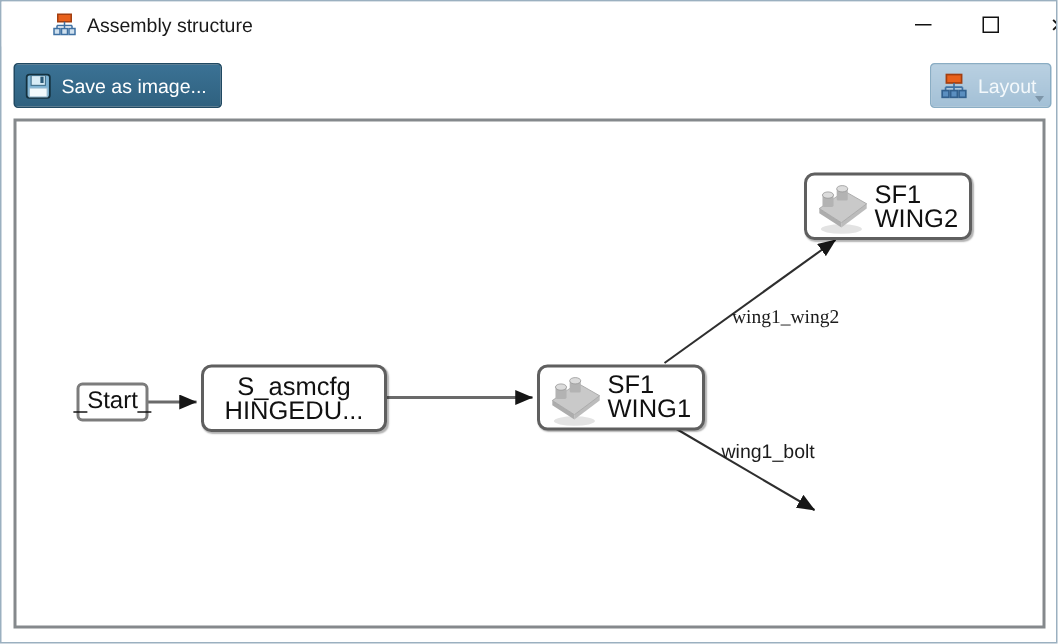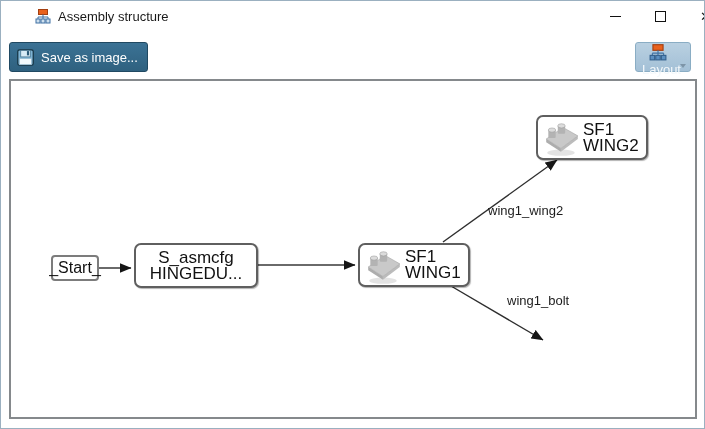--- a/index.html
+++ b/index.html
@@ -45,23 +45,23 @@
     left:8px;
     background:linear-gradient(180deg,#3b7295,#2f617f);
     border:1px solid #204962;
   }
   .btn-print{
     left:136px;
     background:linear-gradient(180deg,#b5cddf,#9fbdd3);
     border:1px solid #8aadc4;color:#fbfdfe;
   }
   .btn-layout{
-    right:13px;
+    right:3px;
     background:linear-gradient(180deg,#b9d0e1,#a3c0d6);
-    border:1px solid #8aadc4;color:#f3f8fb;flex-direction:column;
+    border:1px solid #8aadc4;color:#f3f8fb;
   }
   .layout-caret{
     position:absolute;right:4px;bottom:3px;width:0;height:0;
     border-left:3px solid transparent;border-right:3px solid transparent;
     border-top:4px solid #7d95a8;
   }
   
   .canvas{
     position:absolute;left:8px;top:78px;width:688px;height:340px;
     box-sizing:border-box;border:2px solid #85898c;background:#ffffff;
@@ -149,22 +149,22 @@
         <marker id="arrow" markerWidth="12" markerHeight="10" refX="11.5" refY="5" orient="auto" markerUnits="userSpaceOnUse">
           <path d="M0,0 L12,5 L0,10 Z" fill="#161616"></path>
         </marker>
       </defs>
       <line x1="86" y1="187" x2="120" y2="187" stroke="#6a6a6a" stroke-width="2" marker-end="url(#arrow)"></line>
       <line x1="233" y1="184" x2="344" y2="184" stroke="#6a6a6a" stroke-width="2" marker-end="url(#arrow)"></line>
       <line x1="432" y1="161" x2="546" y2="79" stroke="#2e2e2e" stroke-width="1.4" marker-end="url(#arrow)"></line>
       <line x1="440" y1="205" x2="532" y2="259" stroke="#2e2e2e" stroke-width="1.4" marker-end="url(#arrow)"></line>
     </svg>
 
-    <span class="edge-label" style="left:477px;top:122px;">wing1_wing2</span>
-    <span class="edge-label" style="left:496px;top:212px;">wing1_bolt</span>
+    <span class="edge-label" style="left:477px;top:122px;font-family:Liberation Serif, serif;">wing1_wing2</span>
+    <span class="edge-label" style="left:470px;top:212px;">wing1_bolt</span>
 
     <div class="node node-start" style="left:40px;top:174px;width:48px;height:26px;">
       <span>_Start_</span>
     </div>
 
     <div class="node node-hingedu" style="left:123px;top:162px;width:124px;height:45px;">
       <div>
         <div>S_asmcfg</div>
         <div>HINGEDU...</div>
       </div>

